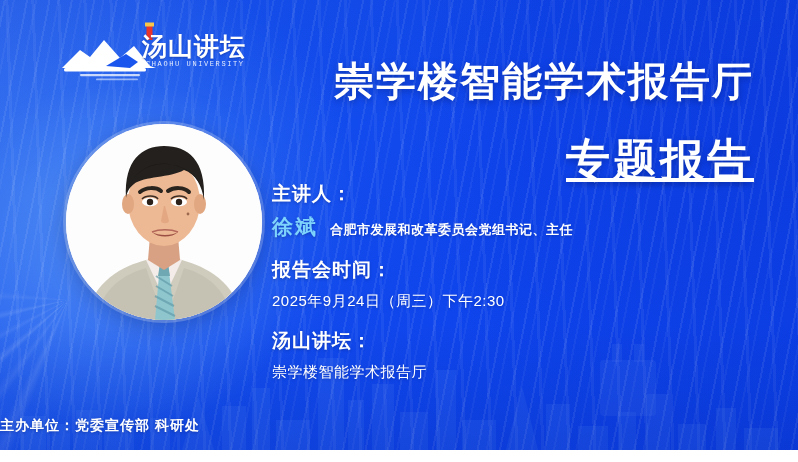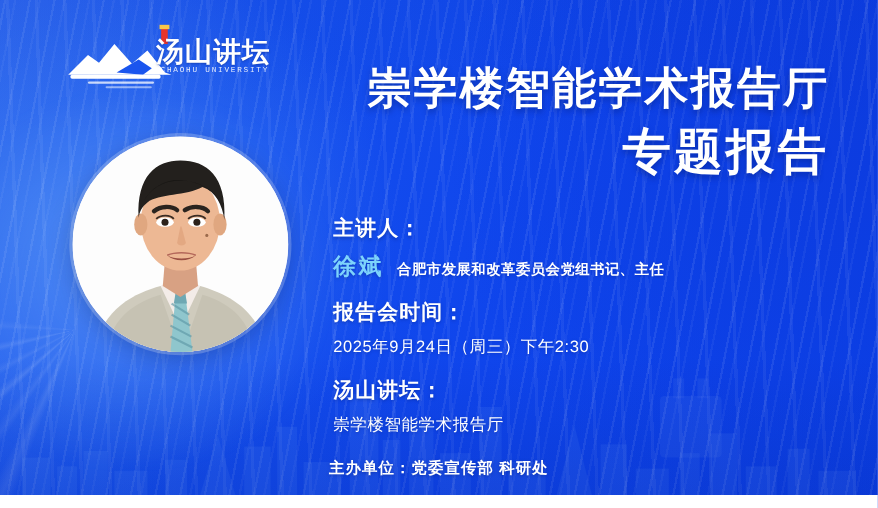--- a/index.html
+++ b/index.html
@@ -156,51 +156,51 @@
   .title-line1 {
     font-size: 40px;
     line-height: 46px;
     font-weight: bold;
     color: #ffffff;
     letter-spacing: 2px;
     text-shadow: 0 2px 6px rgba(2,20,90,0.40);
     white-space: nowrap;
   }
   .title-line2 {
-    margin-top: 10px;
+    margin-top: 31px;
     font-size: 44px;
     line-height: 50px;
     font-weight: bold;
     color: #ffffff;
     letter-spacing: 3px;
     text-shadow: 0 2px 6px rgba(2,20,90,0.40);
     white-space: nowrap;
+    text-decoration: underline;
   }
 
   
   .portrait {
     position: absolute;
     left: 66px;
     top: 124px;
     width: 196px;
     height: 196px;
     border-radius: 50%;
     overflow: hidden;
     background: #ffffff;
     box-shadow: 0 0 0 3px rgba(255,255,255,0.22), 0 6px 22px rgba(2,18,80,0.30);
   }
   .portrait svg { display: block; }
 
   
   .info {
     position: absolute;
     left: 272px;
-    top: 196px;
+    top: 181px;
     width: 420px;
-    margin-left: 31px;
   }
   .info-label {
     font-size: 19px;
     font-weight: bold;
     color: #ffffff;
     letter-spacing: 1px;
     line-height: 26px;
     text-shadow: 0 1px 3px rgba(2,20,90,0.35);
     white-space: nowrap;
   }
@@ -234,21 +234,21 @@
     text-shadow: 0 1px 3px rgba(2,20,90,0.30);
     white-space: nowrap;
   }
   .gap { height: 16px; }
 
   
   .footer {
     position: absolute;
     left: 0; right: 0;
     top: 417px;
-    text-align: center;
+    text-align: left;
     font-size: 14px;
     font-weight: bold;
     color: #ffffff;
     letter-spacing: 1px;
     text-shadow: 0 1px 3px rgba(2,20,90,0.35);
   }
 </style>
 </head>
 <body>
 

